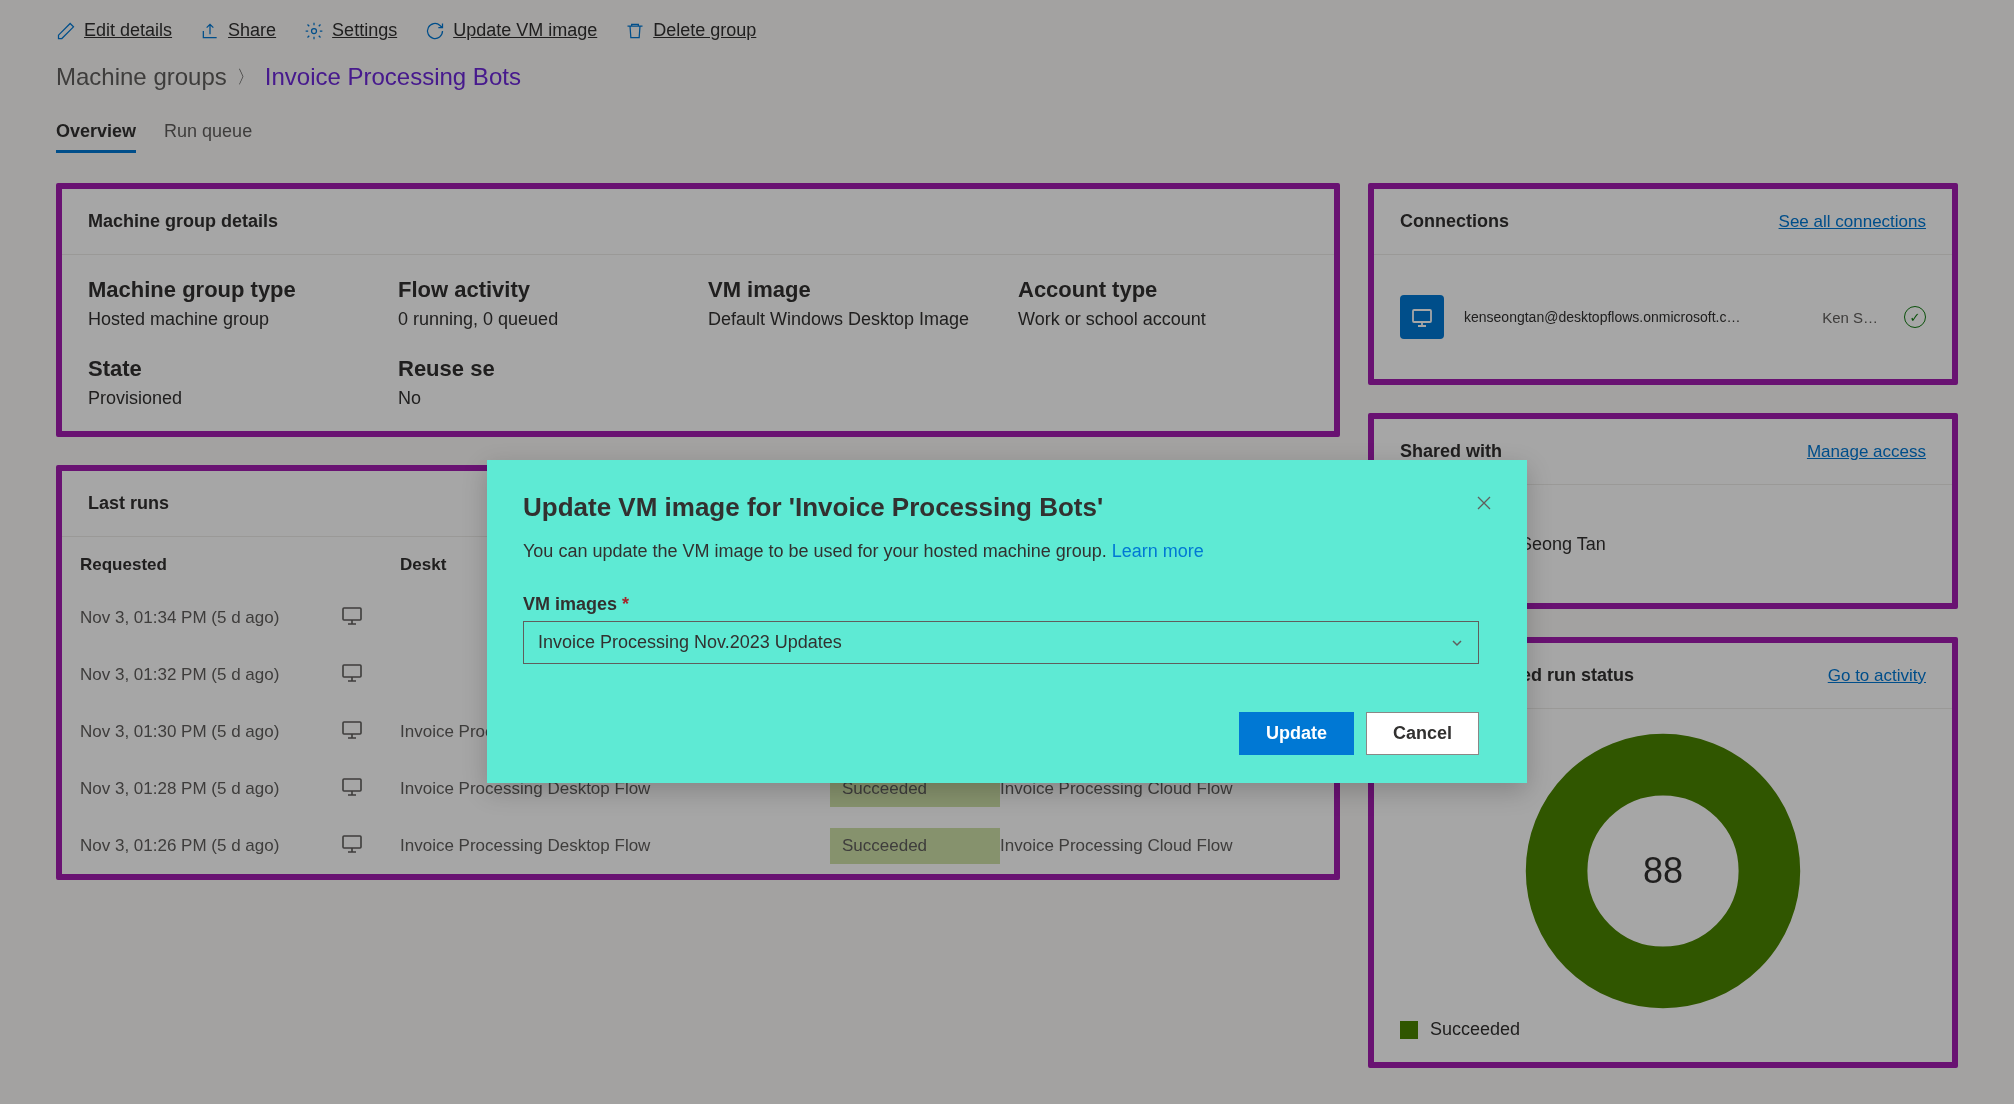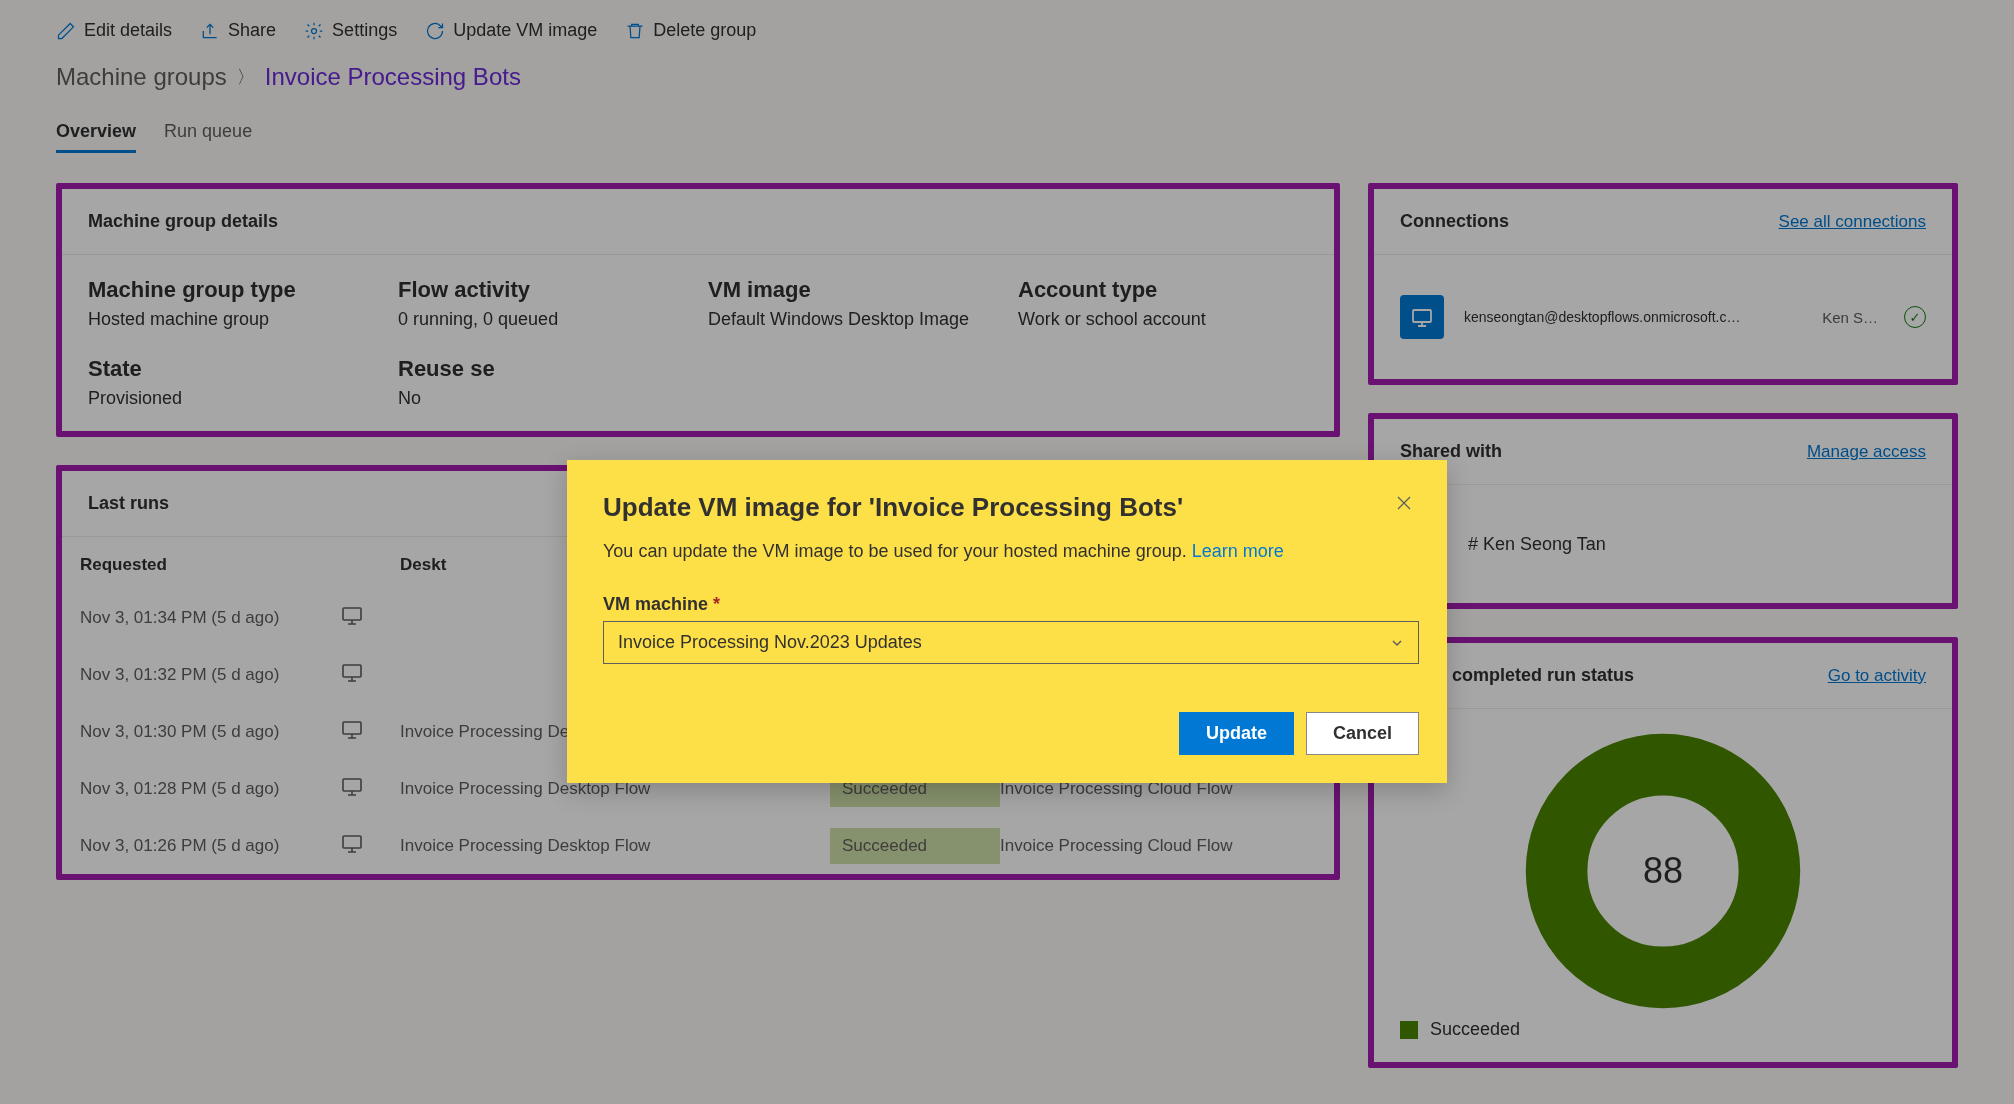--- a/index.html
+++ b/index.html
@@ -22,20 +22,21 @@
       align-items: center;
       padding-bottom: 22px;
     }
     .toolbar-item {
       display: flex;
       align-items: center;
       gap: 8px;
       color: #323130;
       font-size: 18px;
       cursor: pointer;
+      text-decoration: underline;
     }
     .toolbar-item svg { width: 20px; height: 20px; }
     .breadcrumb {
       display: flex;
       align-items: center;
       gap: 10px;
       font-size: 24px;
       margin-bottom: 30px;
     }
     .breadcrumb .root { color: #605e5c; }
@@ -156,23 +157,23 @@
     .overlay {
       position: absolute;
       inset: 0;
       background: rgba(0,0,0,0.35);
       display: flex;
       align-items: flex-start;
       justify-content: center;
       padding-top: 460px;
     }
     .modal {
-      background: #fde047;
-      width: 880px;
-      padding: 32px 28px 28px 36px;
+      background: #5eead4;
+      width: 1040px;
+      padding: 32px 48px 28px 36px;
       box-shadow: 0 8px 24px rgba(0,0,0,0.2);
       position: relative;
     }
     .modal-title { font-size: 26px; font-weight: 600; margin-bottom: 18px; }
     .modal-close {
       position: absolute; top: 30px; right: 30px;
       width: 26px; height: 26px; cursor: pointer;
       display: flex; align-items: center; justify-content: center;
     }
     .modal-desc { font-size: 18px; color: #323130; margin-bottom: 32px; }
@@ -427,21 +428,21 @@
     <div class="modal-close">
       <svg viewBox="0 0 16 16" width="16" height="16" stroke="#605e5c" stroke-width="1.3">
           <path d="M2 2l12 12M14 2L2 14"></path>
         </svg>
     </div>
     <div class="modal-title">Update VM image for 'Invoice Processing Bots'</div>
     <div class="modal-desc">
       <span>You can update the VM image to be used for your hosted machine group. </span><a>Learn more</a>
     </div>
     <div class="field-label">
-      <span>VM machine</span> <span class="req">*</span>
+      <span>VM images</span> <span class="req">*</span>
     </div>
     <div class="select-wrap">
       <span>Invoice Processing Nov.2023 Updates</span>
       <svg width="14" height="14" viewBox="0 0 14 14" fill="none" stroke="#605e5c" stroke-width="1.5">
           <path d="M3 5l4 4 4-4"></path>
         </svg>
     </div>
     <div class="modal-footer">
       <button class="btn primary">Update</button>
       <button class="btn">Cancel</button>

